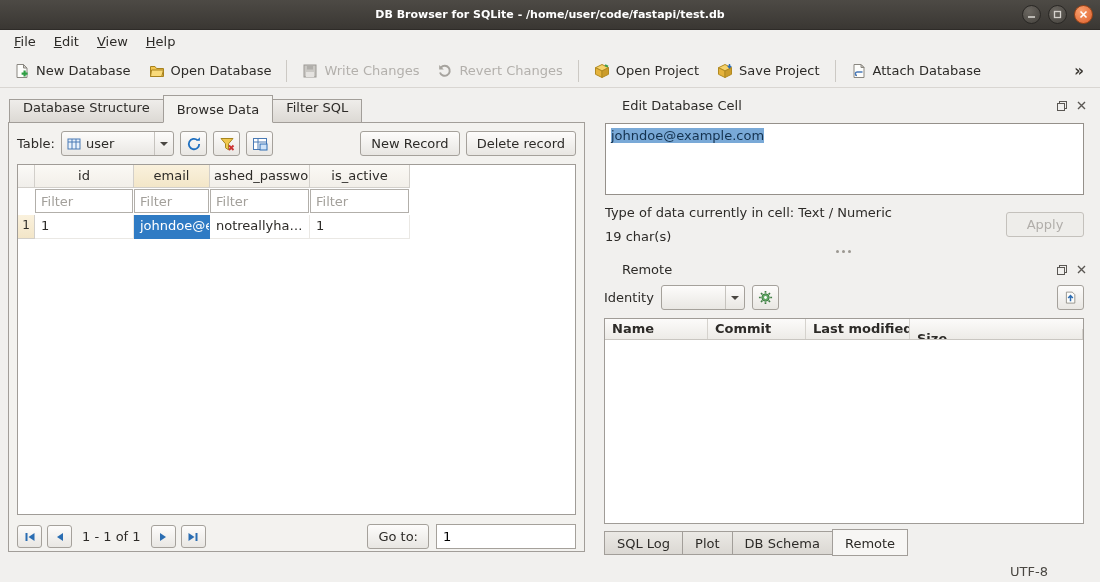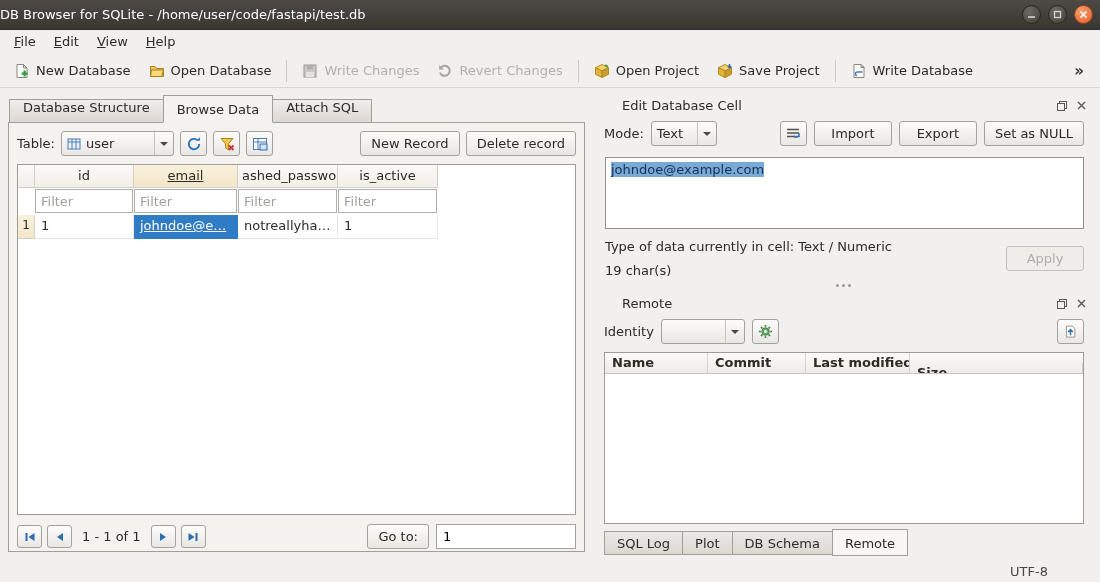--- a/index.html
+++ b/index.html
@@ -3,21 +3,21 @@
 <meta charset="utf-8">
 <style>
   * { margin:0; padding:0; box-sizing:border-box; }
   html,body { background:#4a4742; }
   body { font-family:"DejaVu Sans","Liberation Sans",sans-serif; font-size:13px; color:#2d2b28; }
 
   .window { width:1100px; height:582px; display:flex; flex-direction:column; background:#f1f0ee; overflow:hidden; position:relative; }
 
   
   .titlebar { height:30px; flex:0 0 30px; background:linear-gradient(#4d4a45,#3a3733); display:flex; align-items:center; position:relative; border-bottom:1px solid #2e2b28; }
-  .titlebar .title { flex:1; text-align:left; color:#ffffff; font-weight:normal; font-size:13px; }
+  .titlebar .title { flex:1; text-align:center; color:#ffffff; font-weight:bold; font-size:11px; }
   .win-buttons { position:absolute; right:7px; top:5px; display:flex; gap:7px; }
   .winbtn { width:19px; height:19px; border-radius:50%; display:flex; align-items:center; justify-content:center; cursor:default; }
   .winbtn.minmax { background:radial-gradient(circle at 35% 30%, #6b6761, #44413c); border:1px solid #2a2825; }
   .winbtn.close { background:radial-gradient(circle at 35% 30%, #f9a06e, #dd5f2c); border:1px solid #9c4417; }
 
   
   .menubar { height:24px; flex:0 0 24px; display:flex; align-items:stretch; padding-left:5px; background:#f1f0ee; }
   .menu-item { display:inline-block; padding:4px 9px 3px; cursor:default; }
   .menu-item::first-letter { text-decoration:underline; }
 
@@ -48,21 +48,21 @@
   .btn { background:linear-gradient(#fdfcfb,#e8e6e2); border:1px solid #a5a19b; border-radius:3px; padding:3px 10px; height:25px; display:inline-flex; align-items:center; justify-content:center; white-space:nowrap; cursor:default; }
   .btn.disabled { color:#b1aeaa; background:#eeedea; border-color:#c4c1bc; }
   .spacer { flex:1; }
 
   
   .grid-wrap { flex:1; margin:2px 8px 0; border:1px solid #a09c97; background:#ffffff; display:flex; flex-direction:column; min-height:0; overflow:hidden; }
   .g-row { display:flex; flex:0 0 auto; }
   .g-corner { width:17px; flex:0 0 17px; background:linear-gradient(#fbfaf7,#f0eeea); border-right:1px solid #d2cfca; border-bottom:1px solid #d2cfca; }
   .g-h { flex:0 0 auto; text-align:center; padding:3px 4px; height:23px; background:linear-gradient(#fbf9f5,#f2efe9); border-right:1px solid #d2cfca; border-bottom:1px solid #d2cfca; overflow:hidden; white-space:nowrap; }
   .g-h.hl { background:linear-gradient(#faf1dd,#f3e6c8); }
-  .w-id { width:99px; } .w-email { width:104px;text-decoration:underline; } .w-hash { width:100px; } .w-act { width:100px; }
+  .w-id { width:99px; } .w-email { width:76px; } .w-hash { width:100px; } .w-act { width:100px; }
   .f-corner { width:17px; flex:0 0 17px; background:#fff; }
   .f-cell { flex:0 0 auto; padding:1px 1px 2px 0; background:#fff; }
   .filter-input { width:100%; height:24px; border:1px solid #b2afaa; padding:2px 5px; font:inherit; background:#fff; color:#2d2b28; }
   .filter-input::placeholder { color:#a3a09b; }
   .g-gutter { width:17px; flex:0 0 17px; background:linear-gradient(#faf1dd,#f3e6c8); border-right:1px solid #d2cfca; border-bottom:1px solid #d2cfca; text-align:center; font-size:12px; padding-top:3px; }
   .g-cell { flex:0 0 auto; padding:3px 6px; height:24px; border-right:1px solid #eae8e4; border-bottom:1px solid #eae8e4; background:#fff; overflow:hidden; white-space:nowrap; }
   .g-cell.selected { background:#2f7bc4; color:#ffffff; border-color:#2f7bc4; }
   .grid-empty { flex:1; background:#fff; }
 
   
@@ -201,32 +201,32 @@
     </div>
     <div class="tool-sep"></div>
     <div class="tool-btn">
       <span>
         <svg width="16" height="16" viewBox="0 0 16 16">
           <path d="M3 1.5h7l3 3v10H3z" fill="#fdfdfb" stroke="#8a8780"></path>
           <path d="M10 1.5l3 3h-3z" fill="#d9d6d0" stroke="#8a8780"></path>
           <path d="M6 12.5c-2.2 0-2.2-3.5 0-3.5h5.5" fill="none" stroke="#4878b8" stroke-width="1.5"></path>
         </svg>
       </span>
-      <span>Write Database</span>
+      <span>Attach Database</span>
     </div>
     <div class="tool-overflow">»</div>
   </div>
 
   <div class="main">
 
     <div class="left-panel">
       <div class="tabs-row">
         <div class="tab">Database Structure</div>
         <div class="tab active">Browse Data</div>
-        <div class="tab">Attach SQL</div>
+        <div class="tab">Filter SQL</div>
       </div>
 
       <div class="panel-body">
 
         <div class="controls-row">
           <span>Table:</span>
           <div class="combo table-combo">
             <span>
               <svg width="14" height="14" viewBox="0 0 14 14">
                 <rect x="1" y="2" width="12" height="10" fill="#eaf2fb" stroke="#4a7ab5"></rect>
@@ -344,42 +344,20 @@
               <rect x="0.5" y="2.5" width="7" height="7" fill="#f1f0ee" stroke="#5a5753"></rect>
             </svg>
         </span>
         <span class="dock-btn">
           <svg width="9" height="9" viewBox="0 0 9 9">
               <path d="M1 1l7 7M8 1L1 8" stroke="#5a5753" stroke-width="1.4"></path>
             </svg>
         </span>
       </div>
 
-      <div class="mode-row">
-        <span>Mode:</span>
-        <div class="combo mode-combo">
-          <span>Text</span>
-          <span class="arrow-box">
-              <span class="arrow-down"></span>
-            </span>
-        </div>
-        <span class="spacer"></span>
-        <div class="icon-btn">
-          <span>
-            <svg width="16" height="16" viewBox="0 0 16 16">
-              <path d="M2 3.5h12M2 7h12M2 10.5h7" stroke="#55524e" stroke-width="1.5"></path>
-              <path d="M14 7v3.5h-3" fill="none" stroke="#2f6db2" stroke-width="1.5"></path>
-              <path d="M12.2 8.6v4h-2.6z" fill="#2f6db2" transform="rotate(90 11 10.5)"></path>
-            </svg>
-          </span>
-        </div>
-        <div class="btn mini-btn">Import</div>
-        <div class="btn mini-btn">Export</div>
-        <div class="btn">Set as NULL</div>
-      </div>
 
       <div class="cell-editor">
         <span class="sel-text">johndoe@example.com</span>
       </div>
 
       <div class="info-row">
         <div class="info-texts">
           <span>Type of data currently in cell: Text / Numeric</span>
           <span>19 char(s)</span>
         </div>

